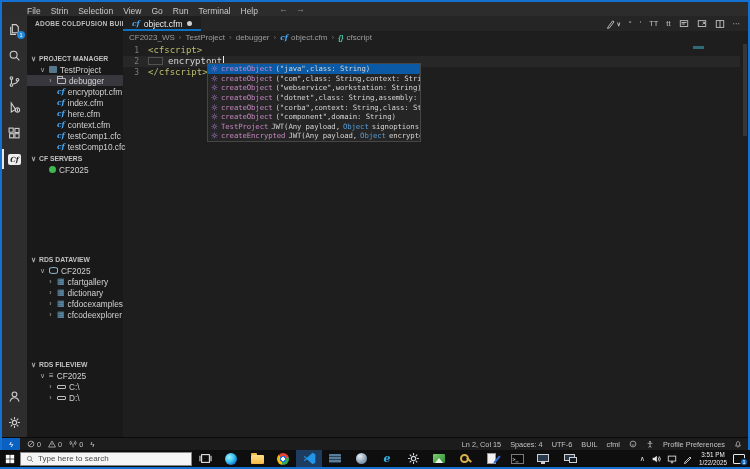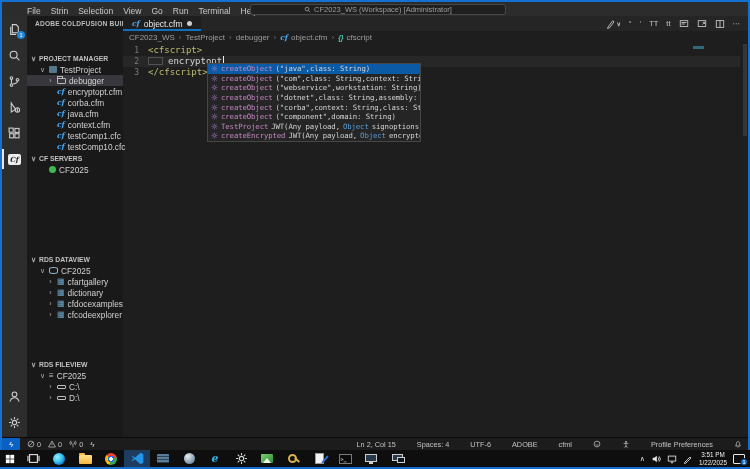--- a/index.html
+++ b/index.html
@@ -80,21 +80,21 @@
   .srow .ico svg{width:7px;height:7px}
   .minimap-dash{position:absolute;left:570px;top:2px;width:11px;height:3px;background:#2e6b77}
   .ed-scrollbar{position:absolute;right:1px;top:0;width:4px;height:92px;background:#4a4a4a;opacity:.55}
 
   
   .statusbar{position:absolute;left:2px;right:2px;top:437px;height:13px;background:#1c1c1c;border-top:1px solid #0a0a0a;display:flex;align-items:center;font-size:7.3px;color:#c3c3c3;z-index:6}
   .remote{width:18px;height:12px;background:#0b61c2;color:#fff;display:flex;align-items:center;justify-content:center;font-size:8px;font-style:italic}
   .sb-item{display:flex;align-items:center;gap:2px;margin-left:7px}
   .sb-item svg{width:8px;height:8px}
   .sb-right{margin-left:auto;display:flex;gap:9px;margin-right:6px;align-items:center}
-  .sb-right .sb-item{margin-left:12px}
+  .sb-right .sb-item{margin-left:0}
   .bolt{color:#c8c8c8;font-size:8px}
 
   
   .taskbar{position:absolute;left:0;top:450px;width:750px;height:17px;background:#0e0e0e;display:flex;align-items:center;z-index:50}
   .tb-start{width:20px;height:17px;display:flex;align-items:center;justify-content:center}
   .tb-start svg{width:10px;height:10px}
   .tb-search{width:172px;height:14px;background:#f5f5f5;border:1px solid #888;display:flex;align-items:center;gap:4px;padding-left:5px;font-size:8px;color:#4a4a4a;white-space:nowrap;overflow:hidden}
   .tb-search svg{width:8px;height:8px}
   .tb-icons{display:flex;align-items:center}
   .tb-ico{width:26px;height:17px;display:flex;align-items:center;justify-content:center;position:relative}
@@ -136,31 +136,20 @@
   <div class="edge edge-right"></div>
   <div class="edge edge-bottom"></div>
 
   <div class="titlebar">
     <span class="vslogo ico"></span>
     <span id="menus"><span class="menu-item">File</span><span class="menu-item">Strin</span><span class="menu-item">Selection</span><span class="menu-item">View</span><span class="menu-item">Go</span><span class="menu-item">Run</span><span class="menu-item">Terminal</span><span class="menu-item">Help</span></span>
     <span class="nav-arrows" id="nav-arrows">
         <span>←</span>
         <span>→</span>
       </span>
-    <div class="title-search">
-      <span class="ico" id="title-search-ico">
-          <span class="ico">
-            <svg viewBox="0 0 12 12">
-              <circle cx="5.2" cy="5.2" r="3.2" fill="none" stroke="#cfcfcf" stroke-width="1"></circle>
-              <path d="M7.6 7.6L10.5 10.5" fill="none" stroke="#cfcfcf" stroke-width="1"></path>
-            </svg>
-          </span>
-        </span>
-      <span>CF2023_WS (Workspace) [Administrator]</span>
-    </div>
   </div>
 
   <div class="activitybar">
     <div id="act-top">
         <div class="act">
           <span class="ico">
             <svg viewBox="0 0 12 12">
               <path d="M4 1.5h3.5l2 2V9H4z" fill="none" stroke="#cfcfcf" stroke-width="1"></path>
               <path d="M2.5 3.5v7h5" fill="none" stroke="#cfcfcf" stroke-width="1"></path>
             </svg>
@@ -260,28 +249,28 @@
             <span class="ico">
               <i class="cfg">cf</i>
             </span>
             <span>encryptopt.cfm</span>
           </div>
           <div class="row" style="padding-left: 20px;">
             <span class="twisty"></span>
             <span class="ico">
               <i class="cfg">cf</i>
             </span>
-            <span>corba.cfm</span>
+            <span>index.cfm</span>
           </div>
           <div class="row" style="padding-left: 20px;">
             <span class="twisty"></span>
             <span class="ico">
               <i class="cfg">cf</i>
             </span>
-            <span>java.cfm</span>
+            <span>here.cfm</span>
           </div>
           <div class="row" style="padding-left: 20px;">
             <span class="twisty"></span>
             <span class="ico">
               <i class="cfg">cf</i>
             </span>
             <span>context.cfm</span>
           </div>
           <div class="row" style="padding-left: 20px;">
             <span class="twisty"></span>
@@ -600,21 +589,21 @@
         <span class="sb-item">
           <span>Ln 2, Col 15</span>
         </span>
         <span class="sb-item">
           <span>Spaces: 4</span>
         </span>
         <span class="sb-item">
           <span>UTF-6</span>
         </span>
         <span class="sb-item">
-          <span>ADOBE</span>
+          <span>BUIL</span>
         </span>
         <span class="sb-item">
           <span>cfml</span>
         </span>
         <span class="sb-item">
           <span class="ico">
             <svg viewBox="0 0 10 10">
               <circle cx="5" cy="5" r="3.6" fill="none" stroke="#c8c8c8" stroke-width=".9"></circle>
               <path d="M3.4 5.7c.5.9 2.7.9 3.2 0" fill="none" stroke="#c8c8c8" stroke-width=".9"></path>
             </svg>
@@ -648,20 +637,29 @@
           <span class="ico">
             <svg viewBox="0 0 12 12">
               <rect x="1" y="1" width="4.6" height="4.6" fill="#fff"></rect>
               <rect x="6.4" y="1" width="4.6" height="4.6" fill="#fff"></rect>
               <rect x="1" y="6.4" width="4.6" height="4.6" fill="#fff"></rect>
               <rect x="6.4" y="6.4" width="4.6" height="4.6" fill="#fff"></rect>
             </svg>
           </span>
         </span>
       </div>
+    <div class="tb-search">
+      <span class="ico" id="tb-search-ico">
+          <svg viewBox="0 0 12 12">
+            <circle cx="5.2" cy="5.2" r="3.2" fill="none" stroke="#555"></circle>
+            <path d="M7.6 7.6L10.5 10.5" stroke="#555"></path>
+          </svg>
+        </span>
+      <span>Type here to search</span>
+    </div>
     <div class="tb-icons" id="tb-icons">
         <div class="tb-ico">
           <span class="ico">
             <svg viewBox="0 0 12 12">
               <rect x="2.4" y="2.4" width="7.2" height="7.2" fill="none" stroke="#e5e5e5"></rect>
               <path d="M.9 3.4v5.2M11.1 3.4v5.2" stroke="#e5e5e5"></path>
             </svg>
           </span>
         </div>
         <div class="tb-ico">

